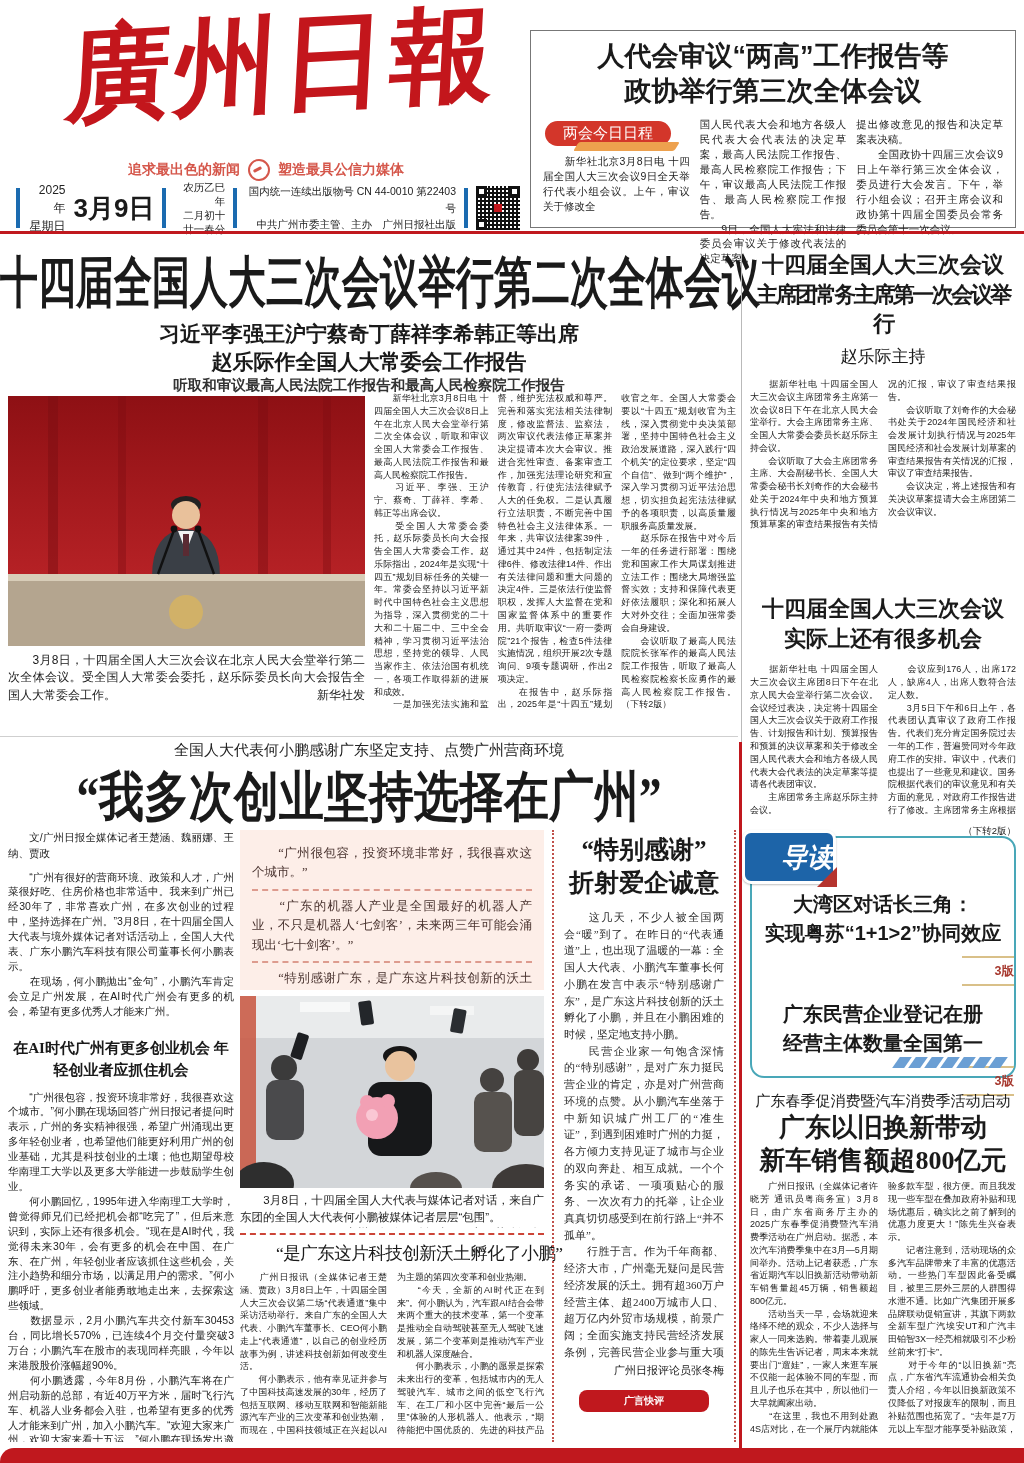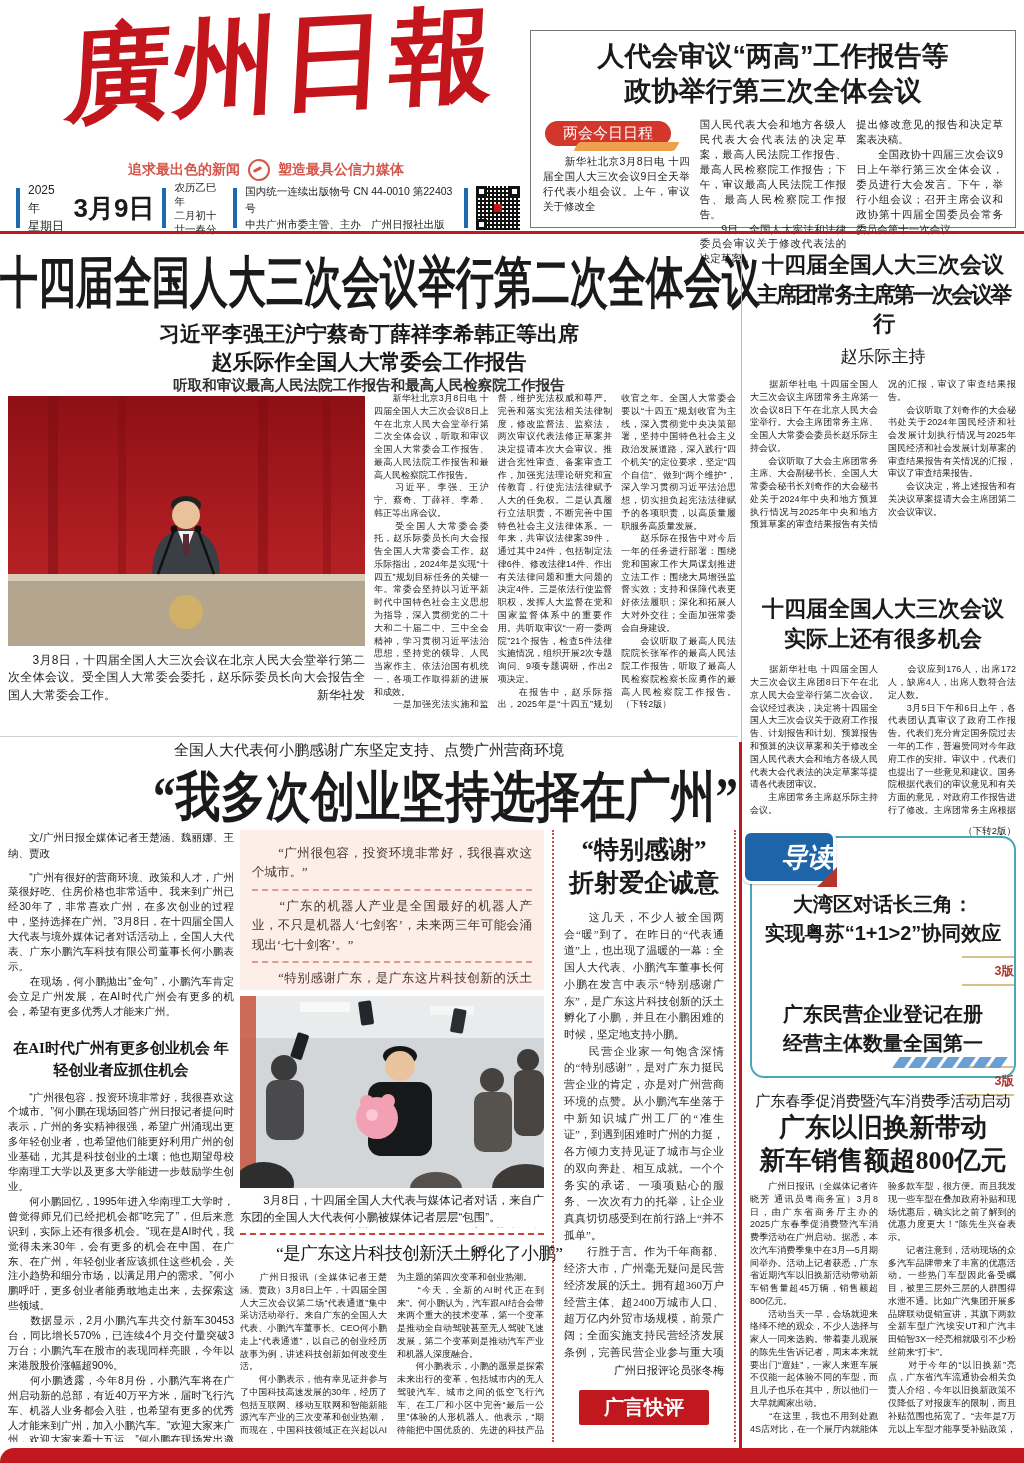--- a/index.html
+++ b/index.html
@@ -11,21 +11,21 @@
   .colbody{white-space:pre-line;text-align:justify;overflow:hidden;line-height:1.42;color:#222;}
   
   .m-title{left:66px;top:6px;width:470px;height:152px;color:#c3161c;
            font-family:"Liberation Serif","DejaVu Serif",serif;font-weight:bold;
            font-size:104px;line-height:140px;letter-spacing:4px;
            transform:rotate(-3deg) skewX(-6deg);transform-origin:left center;white-space:nowrap;}
   .slogan{left:128px;top:158px;width:360px;height:24px;display:flex;align-items:center;gap:8px;
           color:#d5574b;font-size:14px;font-weight:bold;}
   .slogan-icon{width:18px;height:18px;border:2px solid #d5574b;border-radius:50%;position:relative;flex:0 0 auto;}
   .slogan-icon::after{content:"";position:absolute;left:3px;top:7px;width:9px;height:3px;background:#d5574b;border-radius:2px;transform:rotate(-28deg);}
-  .dateline{left:8px;top:184px;width:512px;height:48px;display:flex;align-items:center;}
+  .dateline{left:8px;top:184px;width:512px;height:48px;display:flex;align-items:center;text-align:right;}
   .dsep{width:4px;height:40px;background:#1b6bb0;margin:0 8px;flex:0 0 auto;}
   .d-yw{font-size:12px;line-height:1.5;color:#222;}
   .d-day{font-size:26px;font-weight:bold;margin-left:8px;white-space:nowrap;}
   .d-lunar{font-size:10.5px;line-height:1.35;color:#222;}
   .d-pub{font-size:10.5px;line-height:1.6;color:#222;white-space:pre-line;}
   .qr{width:44px;height:44px;position:relative;flex:0 0 auto;
       background:repeating-linear-gradient(0deg,#111 0 2px,transparent 2px 4px),
                  repeating-linear-gradient(90deg,#111 0 2px,#fff 2px 4px);}
   .qr i{position:absolute;width:11px;height:11px;border:3px solid #111;background:#fff;box-sizing:border-box;}
   .qr i.tl{left:0;top:0}.qr i.tr{right:0;top:0}.qr i.bl{left:0;bottom:0}
@@ -55,21 +55,21 @@
   .rart{left:750px;width:266px;}
   .rh1{font-size:22px;font-weight:bold;line-height:1.35;}
   .rh2{font-size:22px;font-weight:bold;line-height:1.35;letter-spacing:-2.5px;}
   .rdeck{font-size:17px;margin-top:6px;}
   .rbody{margin-top:10px;column-count:2;column-gap:10px;font-size:9px;height:234px;}
   .rbody2{margin-top:10px;column-count:2;column-gap:10px;font-size:9px;height:160px;}
   .turnnote{text-align:right;font-size:9.5px;margin-top:2px;}
   
   .f-topline{left:0;top:736px;width:738px;height:1px;background:#cfcfcf;}
   .f-kicker{left:0;top:741px;width:738px;font-size:15px;color:#222;}
-  .f-headline{left:0;top:761px;width:738px;text-align:right;}
+  .f-headline{left:0;top:761px;width:738px;text-align:center;}
   .f-headline span{display:inline-block;font-size:45px;font-weight:bold;transform:scale(1,1.2);transform-origin:top center;white-space:nowrap;}
   .f-left{left:8px;top:830px;width:226px;height:612px;overflow:hidden;font-size:10.5px;}
   .f-byline{font-size:10.5px;margin-bottom:8px;line-height:1.5;text-align:justify;}
   .f-sub{font-size:15px;font-weight:bold;line-height:1.5;margin:18px 0 8px;}
   .f-mid{left:240px;top:830px;width:304px;}
   .quotebox{background:#fdeee8;padding:8px 12px;height:144px;overflow:hidden;}
   .quote{font-size:12.5px;line-height:1.55;color:#4a3430;font-family:"Liberation Serif","DejaVu Serif",serif;
          white-space:pre-line;text-align:justify;padding:6px 0;}
   .quote + .quote{border-top:2px dashed #dd9b8e;}
   .f-photo{margin-top:6px;width:304px;height:192px;overflow:hidden;}
@@ -77,21 +77,21 @@
   .dashdiv{border-top:2px dashed #cc4437;margin:5px 0 6px;}
   .substory-h{font-size:17.5px;font-weight:normal;white-space:nowrap;letter-spacing:-0.5px;margin-left:36px;}
   .substory-b{margin-top:6px;column-count:2;column-gap:10px;font-size:9px;height:168px;}
   .commentary{left:552px;top:830px;width:184px;height:612px;box-sizing:border-box;
               border-left:2px dotted #c0504a;border-right:2px dotted #c0504a;padding:4px 10px 0;overflow:hidden;}
   .c-h{font-size:25px;font-weight:bold;line-height:1.3;}
   .c-body{margin-top:10px;font-size:11px;line-height:1.52;font-family:"Liberation Serif","DejaVu Serif",serif;
           white-space:pre-line;text-align:justify;height:452px;overflow:hidden;color:#2c2c2c;}
   .c-author{text-align:right;font-size:11px;font-family:"Liberation Serif","DejaVu Serif",serif;margin-top:2px;}
   .c-badge{margin:12px auto 0;width:130px;background:#c0181e;color:#fff;text-align:center;
-           font-size:20px;font-weight:bold;padding:4px 0;border-radius:2px;}
+           font-size:10px;font-weight:bold;padding:4px 0;border-radius:8px;}
   .red-vdiv{left:739px;top:742px;width:3px;height:706px;background:#c0181e;}
   .bottombar{left:0;top:1448px;width:1024px;height:15px;background:#c0181e;border-radius:14px 0 0 0;}
   
   .guide{left:750px;top:836px;width:266px;height:242px;border:2px solid #49a7b8;border-radius:14px;box-sizing:border-box;}
   .g-badge{position:absolute;left:-10px;top:-8px;width:88px;height:48px;background:#1d64a8;border:3px solid #fff;
            border-radius:9px;color:#fff;display:flex;align-items:center;justify-content:flex-end;
            font-family:"Liberation Serif","DejaVu Serif",serif;font-style:italic;font-weight:bold;font-size:26px;
            box-shadow:0 1px 2px rgba(0,0,0,.25);}
   .g-tri{position:absolute;right:-4px;bottom:-6px;width:0;height:0;
          border-left:20px solid transparent;border-bottom:20px solid #b5342e;}

